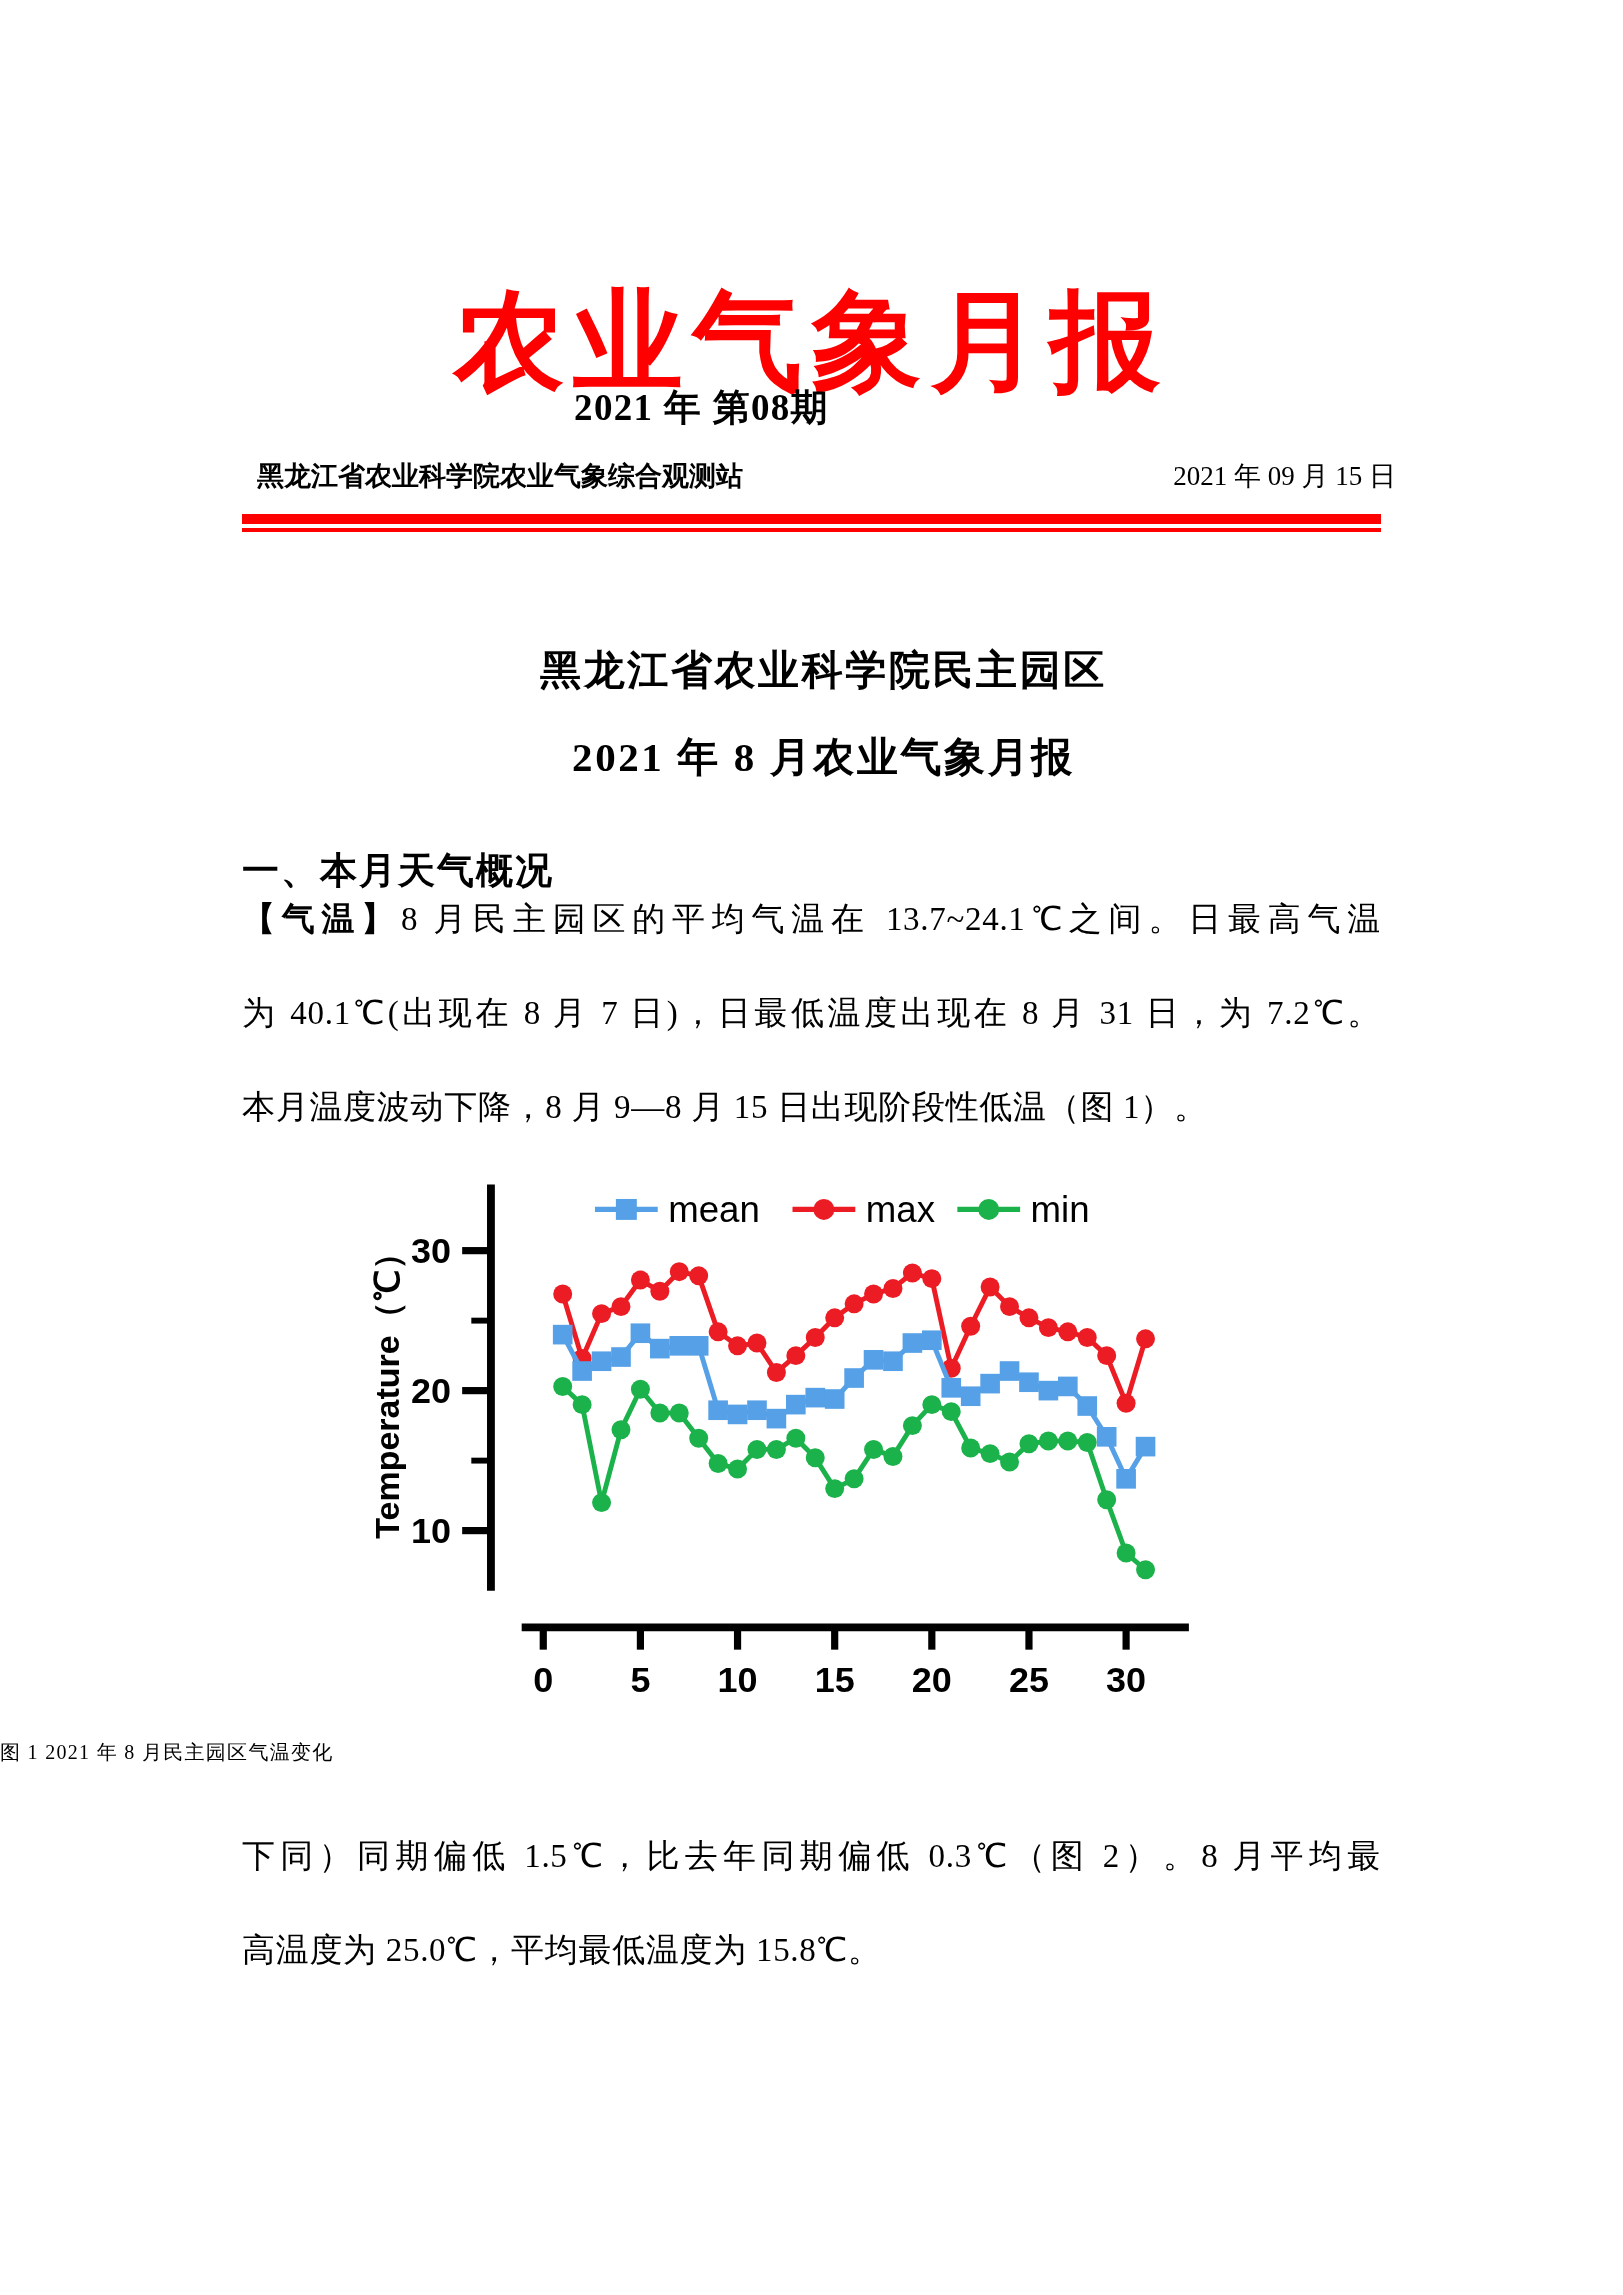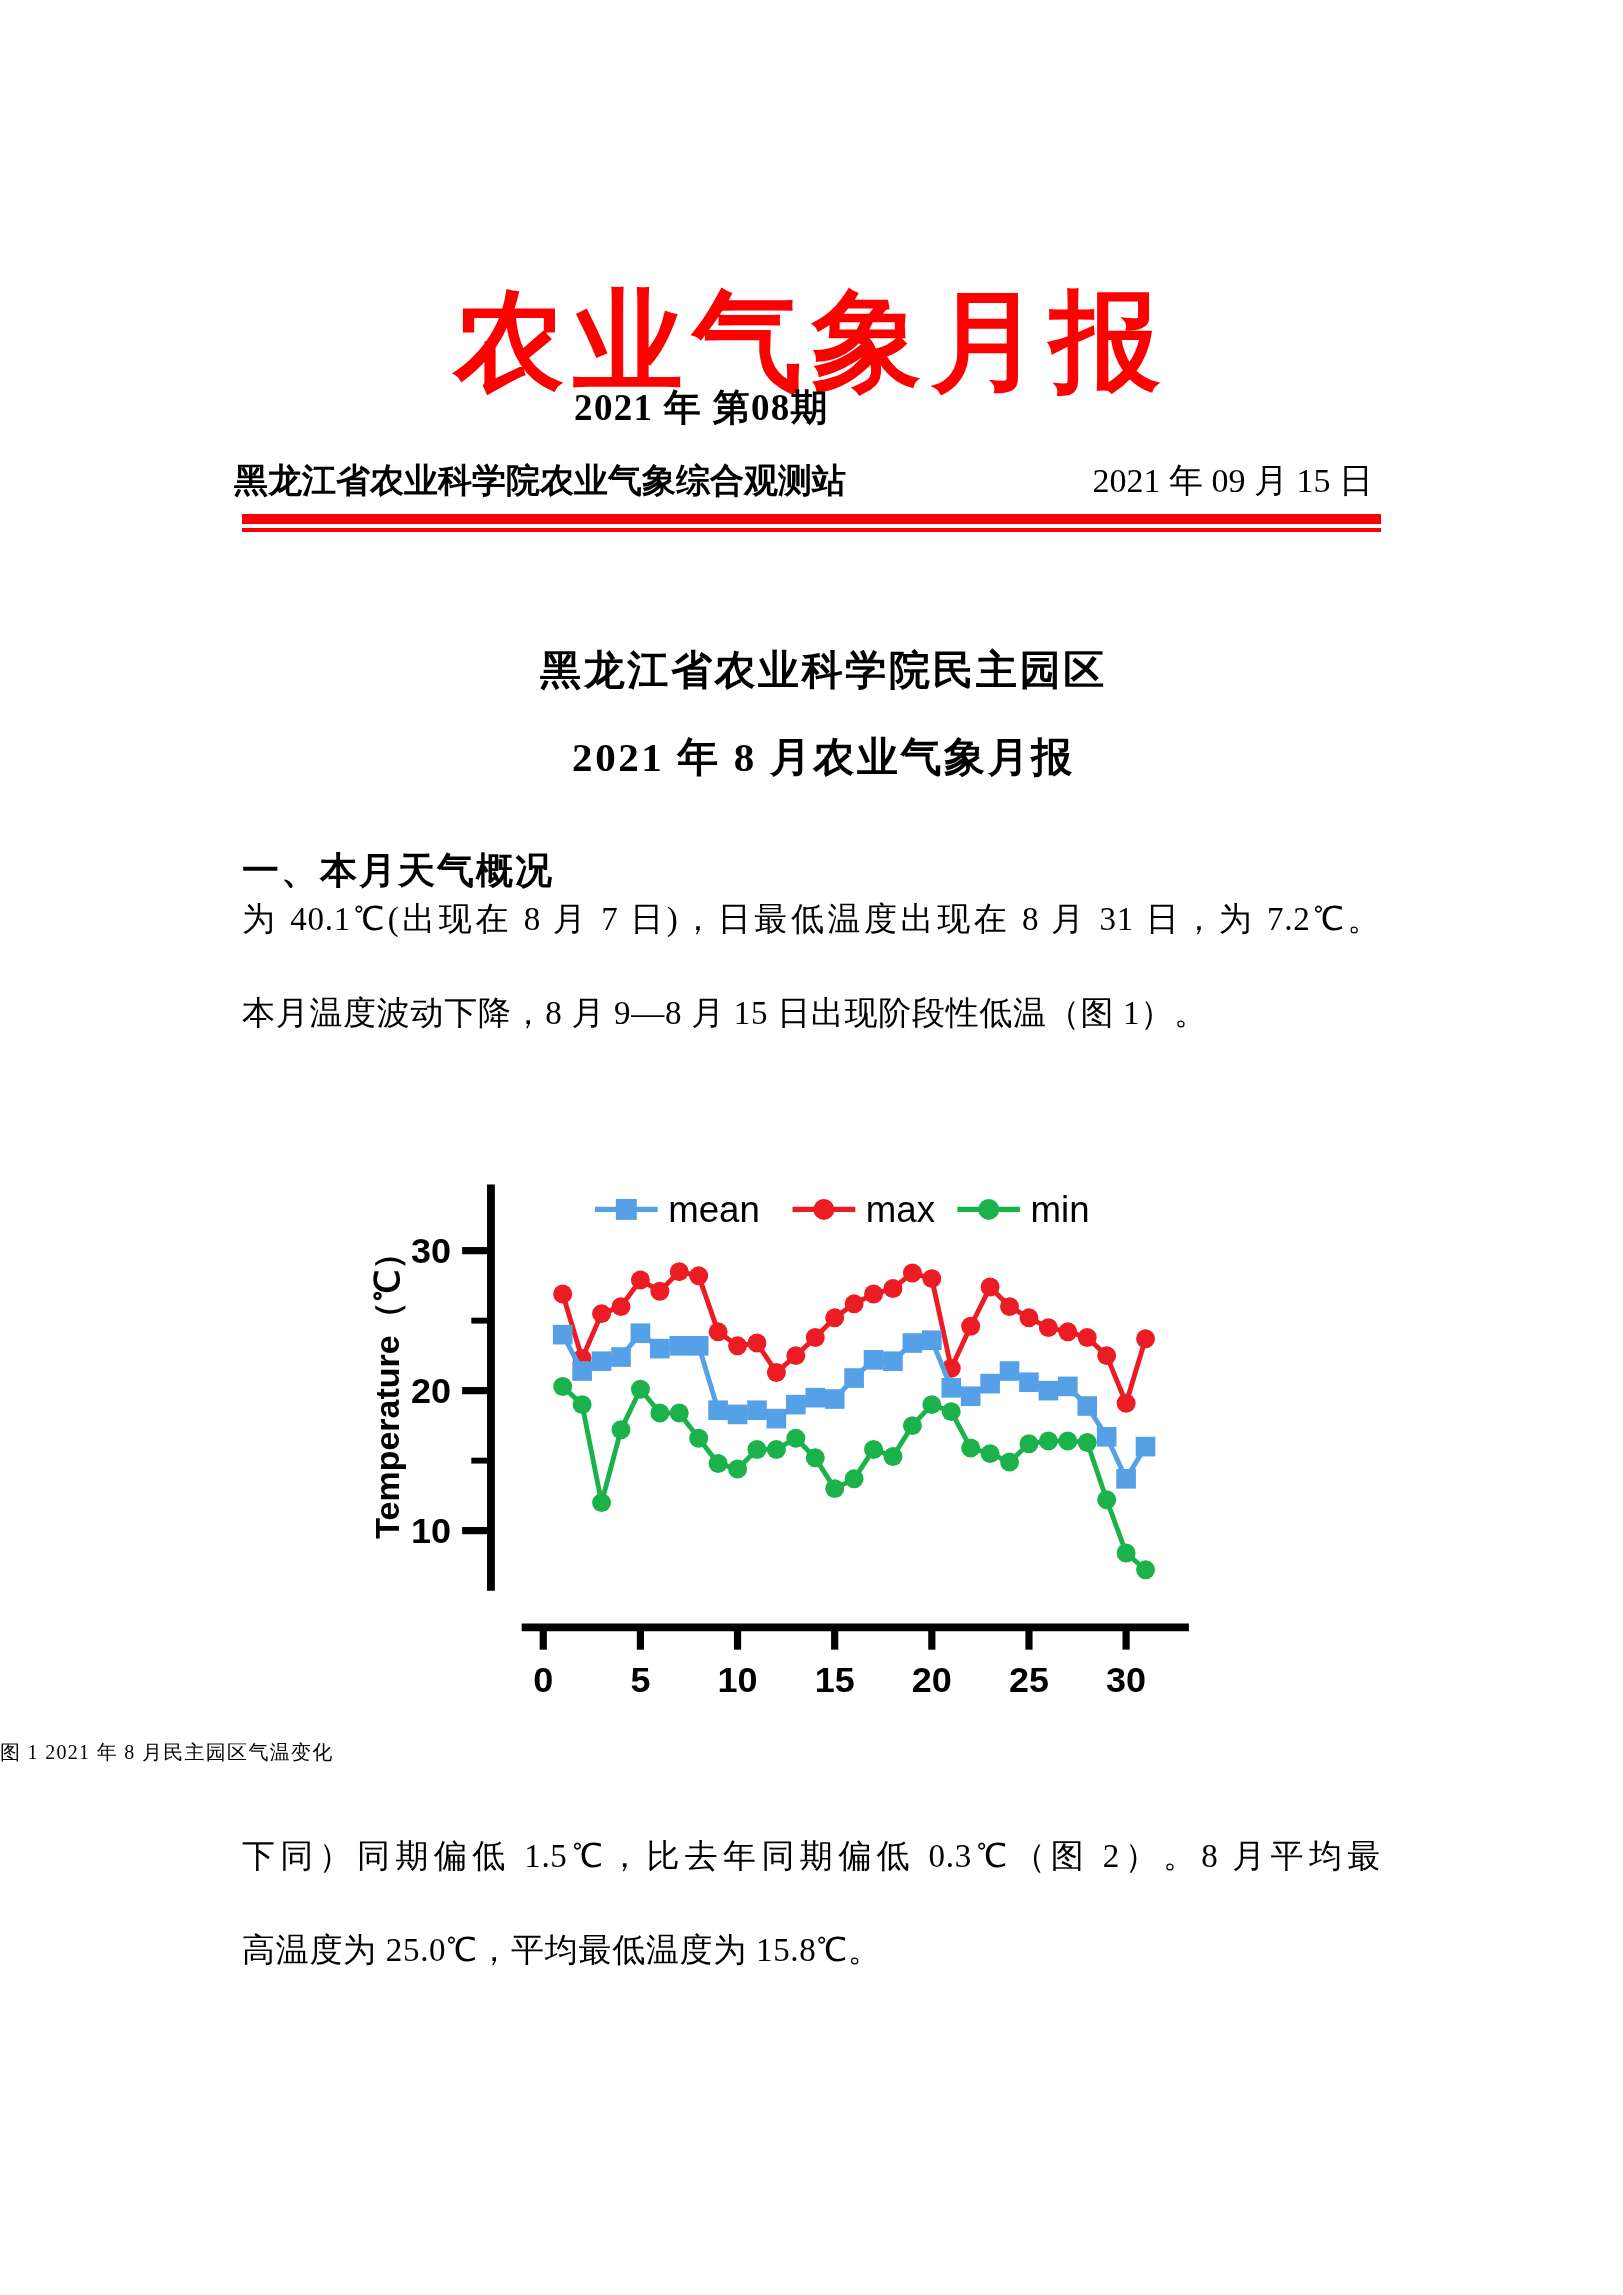--- a/index.html
+++ b/index.html
@@ -10,22 +10,22 @@
   .abs{position:absolute;}
   .main-title{
     left:0;width:1623px;top:208px;text-align:center;
     color:#fe0000;font-size:110px;font-weight:bold;letter-spacing:9.2px;line-height:1.1;
   }
   .issue-line{
     left:0;width:1403px;top:383px;text-align:center;
     font-size:37px;font-weight:bold;letter-spacing:1.3px;
   }
   .byline{
-    left:234px;width:1139px;top:458px;display:flex;justify-content:space-between;
-    font-size:34px;align-items:center;
+    left:257px;width:1139px;top:458px;display:flex;justify-content:space-between;
+    font-size:27px;align-items:center;
   }
   .org-name{font-weight:bold;}
   .rule-wrap{left:242px;width:1139px;top:514px;}
   .rule-thick{height:9.8px;background:#fe0000;}
   .rule-thin{height:4.6px;background:#fe0000;margin-top:3.9px;}
   .h2{left:12px;width:1623px;text-align:center;font-size:41px;font-weight:bold;letter-spacing:2.6px;}
   .h2a{top:609px;}
   .h2b{top:696px;}
   .section-title{left:242px;top:809px;font-size:37px;font-weight:bold;letter-spacing:2px;}
   .para{left:242px;width:1139px;font-size:33px;line-height:94px;letter-spacing:0.7px;}
@@ -56,20 +56,21 @@
   <div class="rule-thick"></div>
   <div class="rule-thin"></div>
 </div>
 
 <h2 class="abs h2 h2a">黑龙江省农业科学院民主园区</h2>
 <h2 class="abs h2 h2b">2021 年 8 月农业气象月报</h2>
 
 <h3 class="abs section-title">一、本月天气概况</h3>
 
 <div class="abs para para1">
+  <div class="pline j"><span class="b">【气温】</span><span>8 月民主园区的平均气温在 13.7~24.1℃之间。日最高气温</span></div>
   <div class="pline j">为 40.1℃(出现在 8 月 7 日)，日最低温度出现在 8 月 31 日，为 7.2℃。</div>
   <div class="pline l">本月温度波动下降，8 月 9—8 月 15 日出现阶段性低温（图 1）。</div>
 </div>
 
 <figure class="abs chart-wrap" style="margin:0;">
   <svg id="chart-svg" width="870" height="563" viewBox="0 0 1330 860">
       <g stroke="#000" stroke-width="12">
         <line x1="191" y1="25" x2="191" y2="646"></line>
         <line x1="238" y1="702" x2="1258" y2="702"></line>
       </g>

